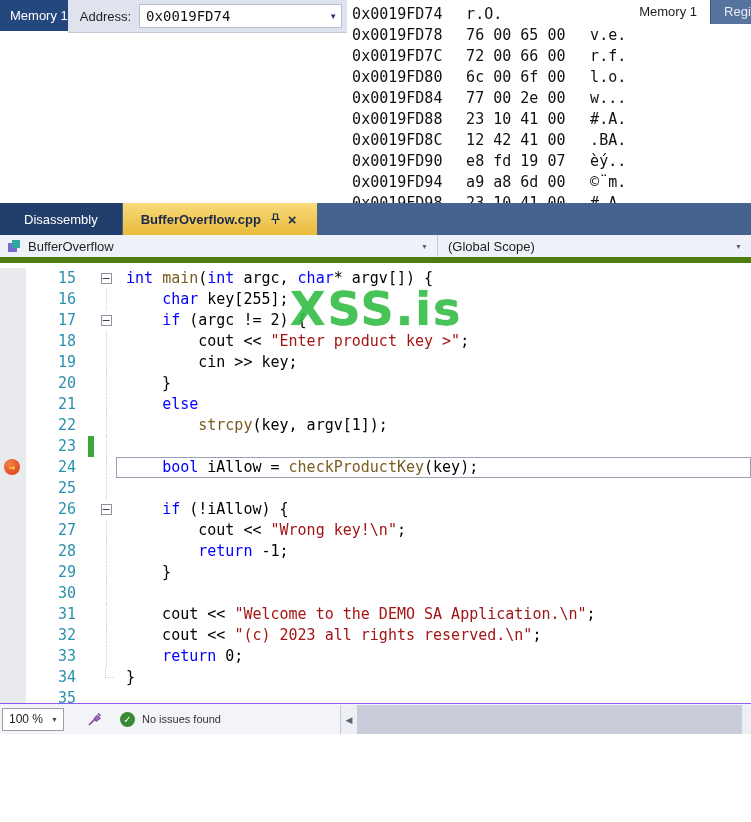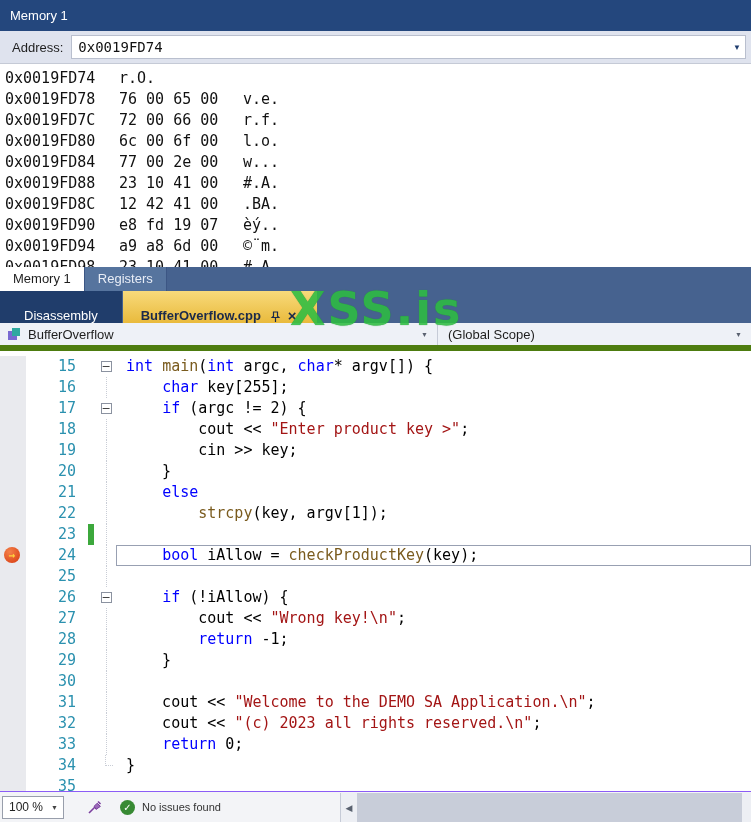--- a/index.html
+++ b/index.html
@@ -20,21 +20,21 @@
   .m-addr{width:114px;flex:none}
   .m-bytes{width:124px;flex:none}
   .m-ascii{flex:1;white-space:pre}
 
   .mem-tabs{height:24px;background:var(--tab_well,#46628f);display:flex;flex:none}
   .mem-tab{padding:0 13px;font-size:13px;line-height:24px;color:#e8edf6;background:#56749e;border-right:1px solid #3c5684}
   .mem-tab.active{background:#fff;color:#1e1e1e}
 
   
   .doc-tabs{height:32px;background:var(--tab_well,#46628f);display:flex;flex:none}
-  .doc-tab{display:flex;align-items:flex-end;font-size:13px;color:#fff;background:#203d6b;padding:0 24px;margin-right:1px;white-space:nowrap}
+  .doc-tab{display:flex;align-items:center;font-size:13px;color:#fff;background:#203d6b;padding:0 24px;margin-right:1px;white-space:nowrap}
   .doc-tab.active{background:linear-gradient(180deg,#f8da7b,var(--active_tab,#e9ba3c));color:#1b2a4a;font-weight:bold;padding:0 20px 0 18px}
   .tab-pin{margin-left:9px;display:flex;align-items:center}
   .tab-close{margin-left:7px;font-size:15px;font-weight:bold;line-height:1;color:#1b2a4a}
 
   .navbar{height:28px;background:#eef1f7;border-bottom:6px solid #4d7c0f;display:flex;flex:none}
   .nav-combo{display:flex;align-items:center;font-size:13px;color:#1e1e1e}
   .nav-left{width:437px;padding-left:7px;flex:none}
   .nav-right{flex:1;border-left:1px solid #c6cbd7;padding-left:10px}
   .nav-icon{margin-right:7px;display:flex}
   .nav-arrow{margin-left:auto;margin-right:9px;font-size:7px;color:#5a6170}
@@ -70,21 +70,21 @@
   .hs-arrow{width:16px;text-align:center;font-size:9px;color:#5a6270;flex:none}
   .hs-thumb{flex:1;height:100%;background:#c8cdd9;margin-right:9px}
 
   .watermark{position:absolute;left:290px;top:282px;font-size:46px;font-weight:bold;letter-spacing:2px;color:var(--watermark,#2ebd42);opacity:.88;z-index:10;pointer-events:none;font-family:"DejaVu Sans",sans-serif;text-shadow:0 0 1px #1f8f30}
 </style>
 </head>
 <body>
 
 <div class="app">
 
-  <section style="display:flex;flex-direction:column;flex:none">
+  <section style="display:flex;flex-direction:row;flex:none">
     <header class="mem-title">
       <span>Memory 1</span>
     </header>
     <div class="addr-row">
       <span class="addr-label">Address:</span>
       <div class="addr-combo">
         <input class="addr-input" type="text" value="0x0019FD74" style="">
         <span class="addr-arrow">▼</span>
       </div>
     </div>

